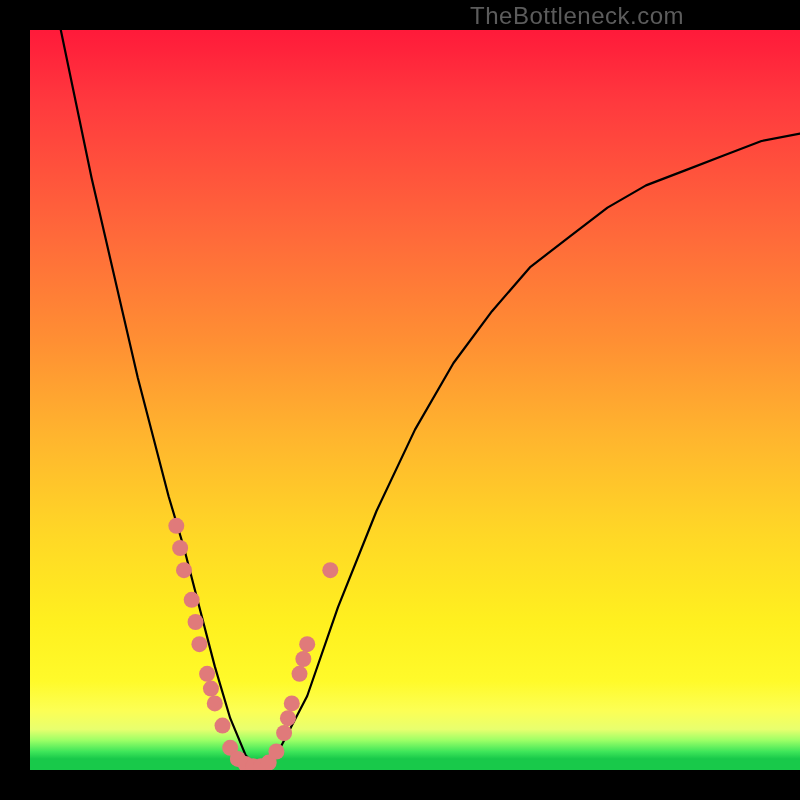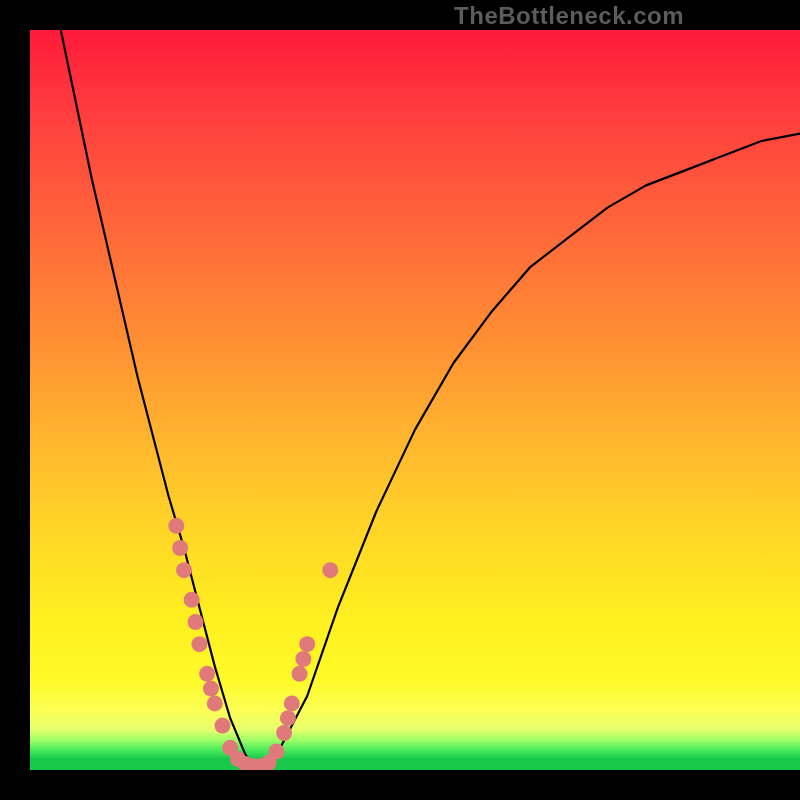--- a/index.html
+++ b/index.html
@@ -9,21 +9,20 @@
     height: 800px;
     overflow: hidden;
     background: #000;
     font-family: Arial, Helvetica, sans-serif;
   }
   .frame {
     position: relative;
     width: 692px;
     height: 800px;
     background: #000;
-    font-weight: bold;
   }
   .plot-area {
     position: absolute;
     left: 30px;
     top: 30px;
     width: 770px;   
     height: 740px;  
     overflow: hidden;
     
     background: linear-gradient(

